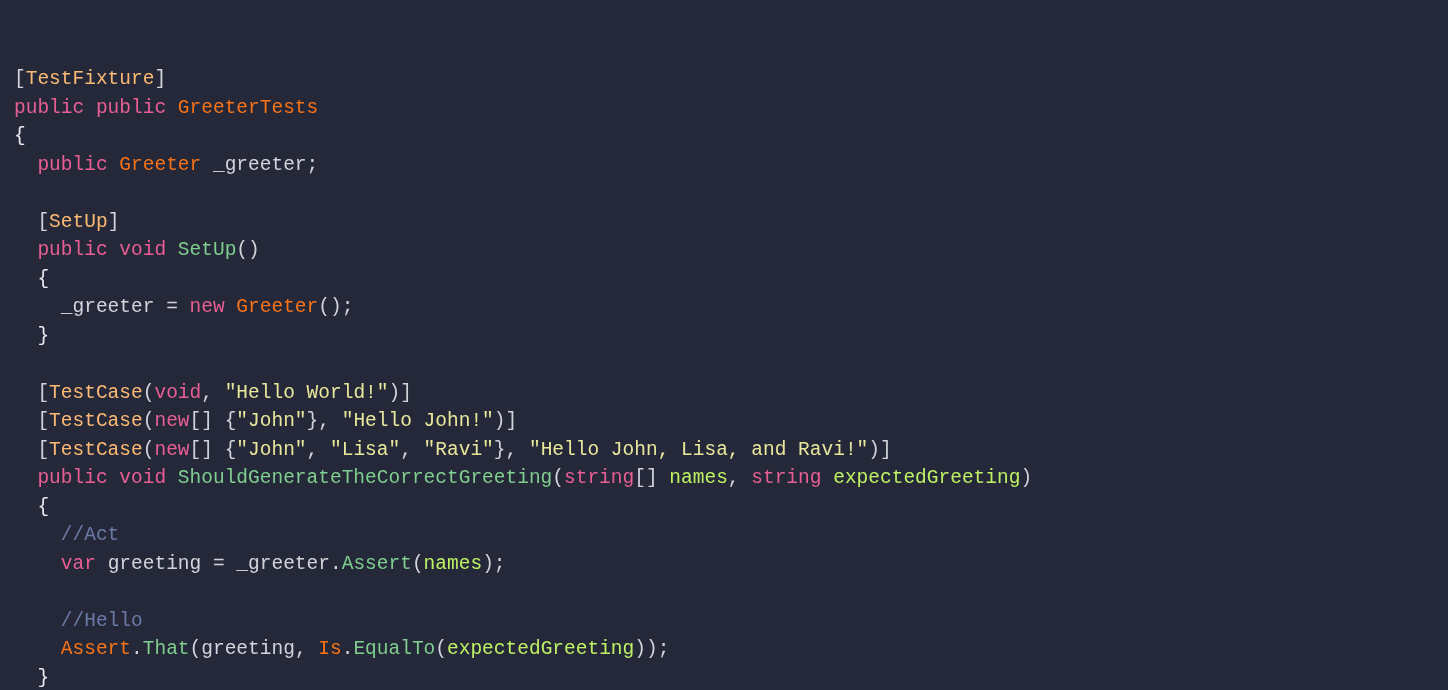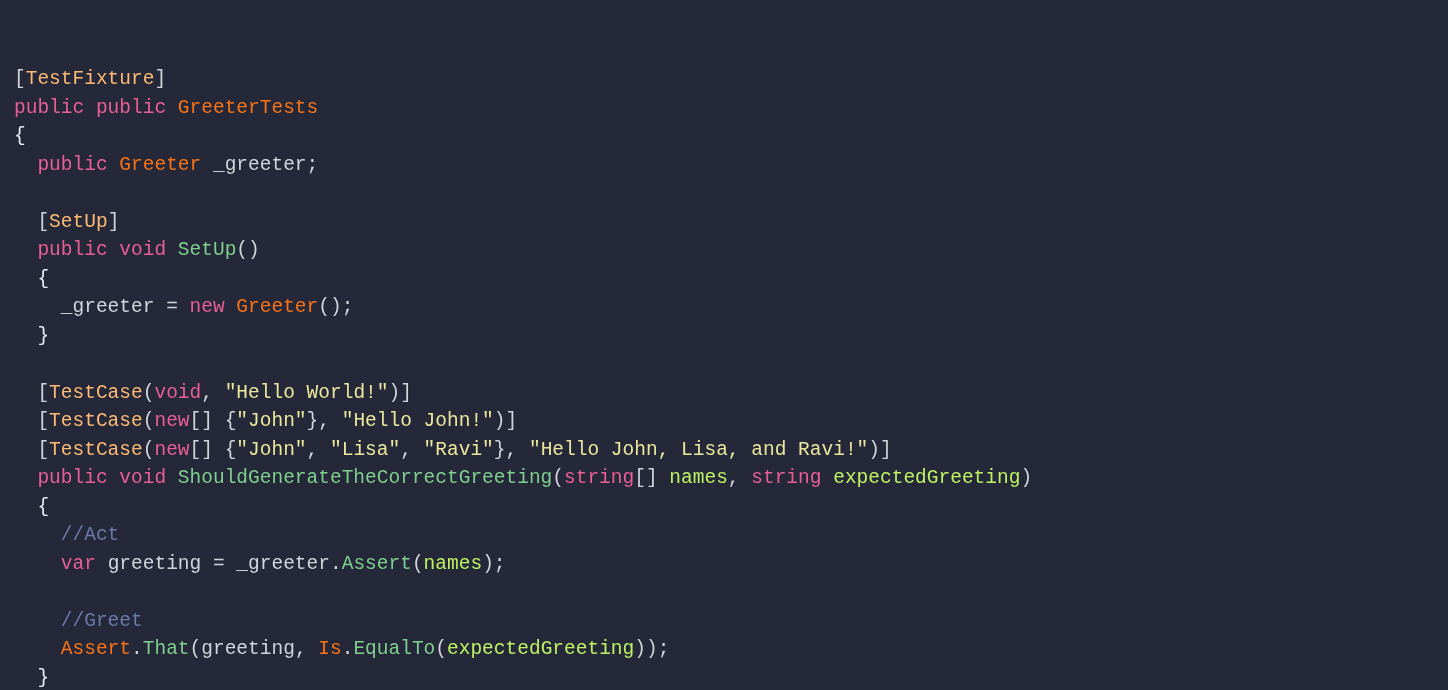--- a/index.html
+++ b/index.html
@@ -42,17 +42,17 @@
   <span class="brace">}</span>
 
   <span class="pun">[</span><span class="attr">TestCase</span><span class="pun">(</span><span class="kw">void</span><span class="pun">, </span><span class="str">"Hello World!"</span><span class="pun">)</span><span class="pun">]</span>
   <span class="pun">[</span><span class="attr">TestCase</span><span class="pun">(</span><span class="kw">new</span><span class="pun">[] {</span><span class="str">"John"</span><span class="pun">}</span><span class="pun">, </span><span class="str">"Hello John!"</span><span class="pun">)</span><span class="pun">]</span>
   <span class="pun">[</span><span class="attr">TestCase</span><span class="pun">(</span><span class="kw">new</span><span class="pun">[] {</span><span class="str">"John"</span><span class="pun">, </span><span class="str">"Lisa"</span><span class="pun">, </span><span class="str">"Ravi"</span><span class="pun">}</span><span class="pun">, </span><span class="str">"Hello John, Lisa, and Ravi!"</span><span class="pun">)</span><span class="pun">]</span>
   <span class="kw">public</span> <span class="kw">void</span> <span class="fn">ShouldGenerateTheCorrectGreeting</span><span class="pun">(</span><span class="kw">string</span><span class="pun">[]</span> <span class="param">names</span><span class="pun">, </span><span class="kw">string</span> <span class="param">expectedGreeting</span><span class="pun">)</span>
   <span class="brace">{</span>
     <span class="cmt">//Act</span>
     <span class="kw">var</span> <span class="id">greeting</span><span class="pun"> = </span><span class="id">_greeter</span><span class="pun">.</span><span class="fn">Assert</span><span class="pun">(</span><span class="param">names</span><span class="pun">)</span><span class="pun">;</span>
 
-    <span class="cmt">//Greet</span>
+    <span class="cmt">//Hello</span>
     <span class="type">Assert</span><span class="pun">.</span><span class="fn">That</span><span class="pun">(</span><span class="id">greeting</span><span class="pun">, </span><span class="type">Is</span><span class="pun">.</span><span class="fn">EqualTo</span><span class="pun">(</span><span class="param">expectedGreeting</span><span class="pun">)</span><span class="pun">)</span><span class="pun">;</span>
   <span class="brace">}</span>
 </div>
 
 
 </body></html>

